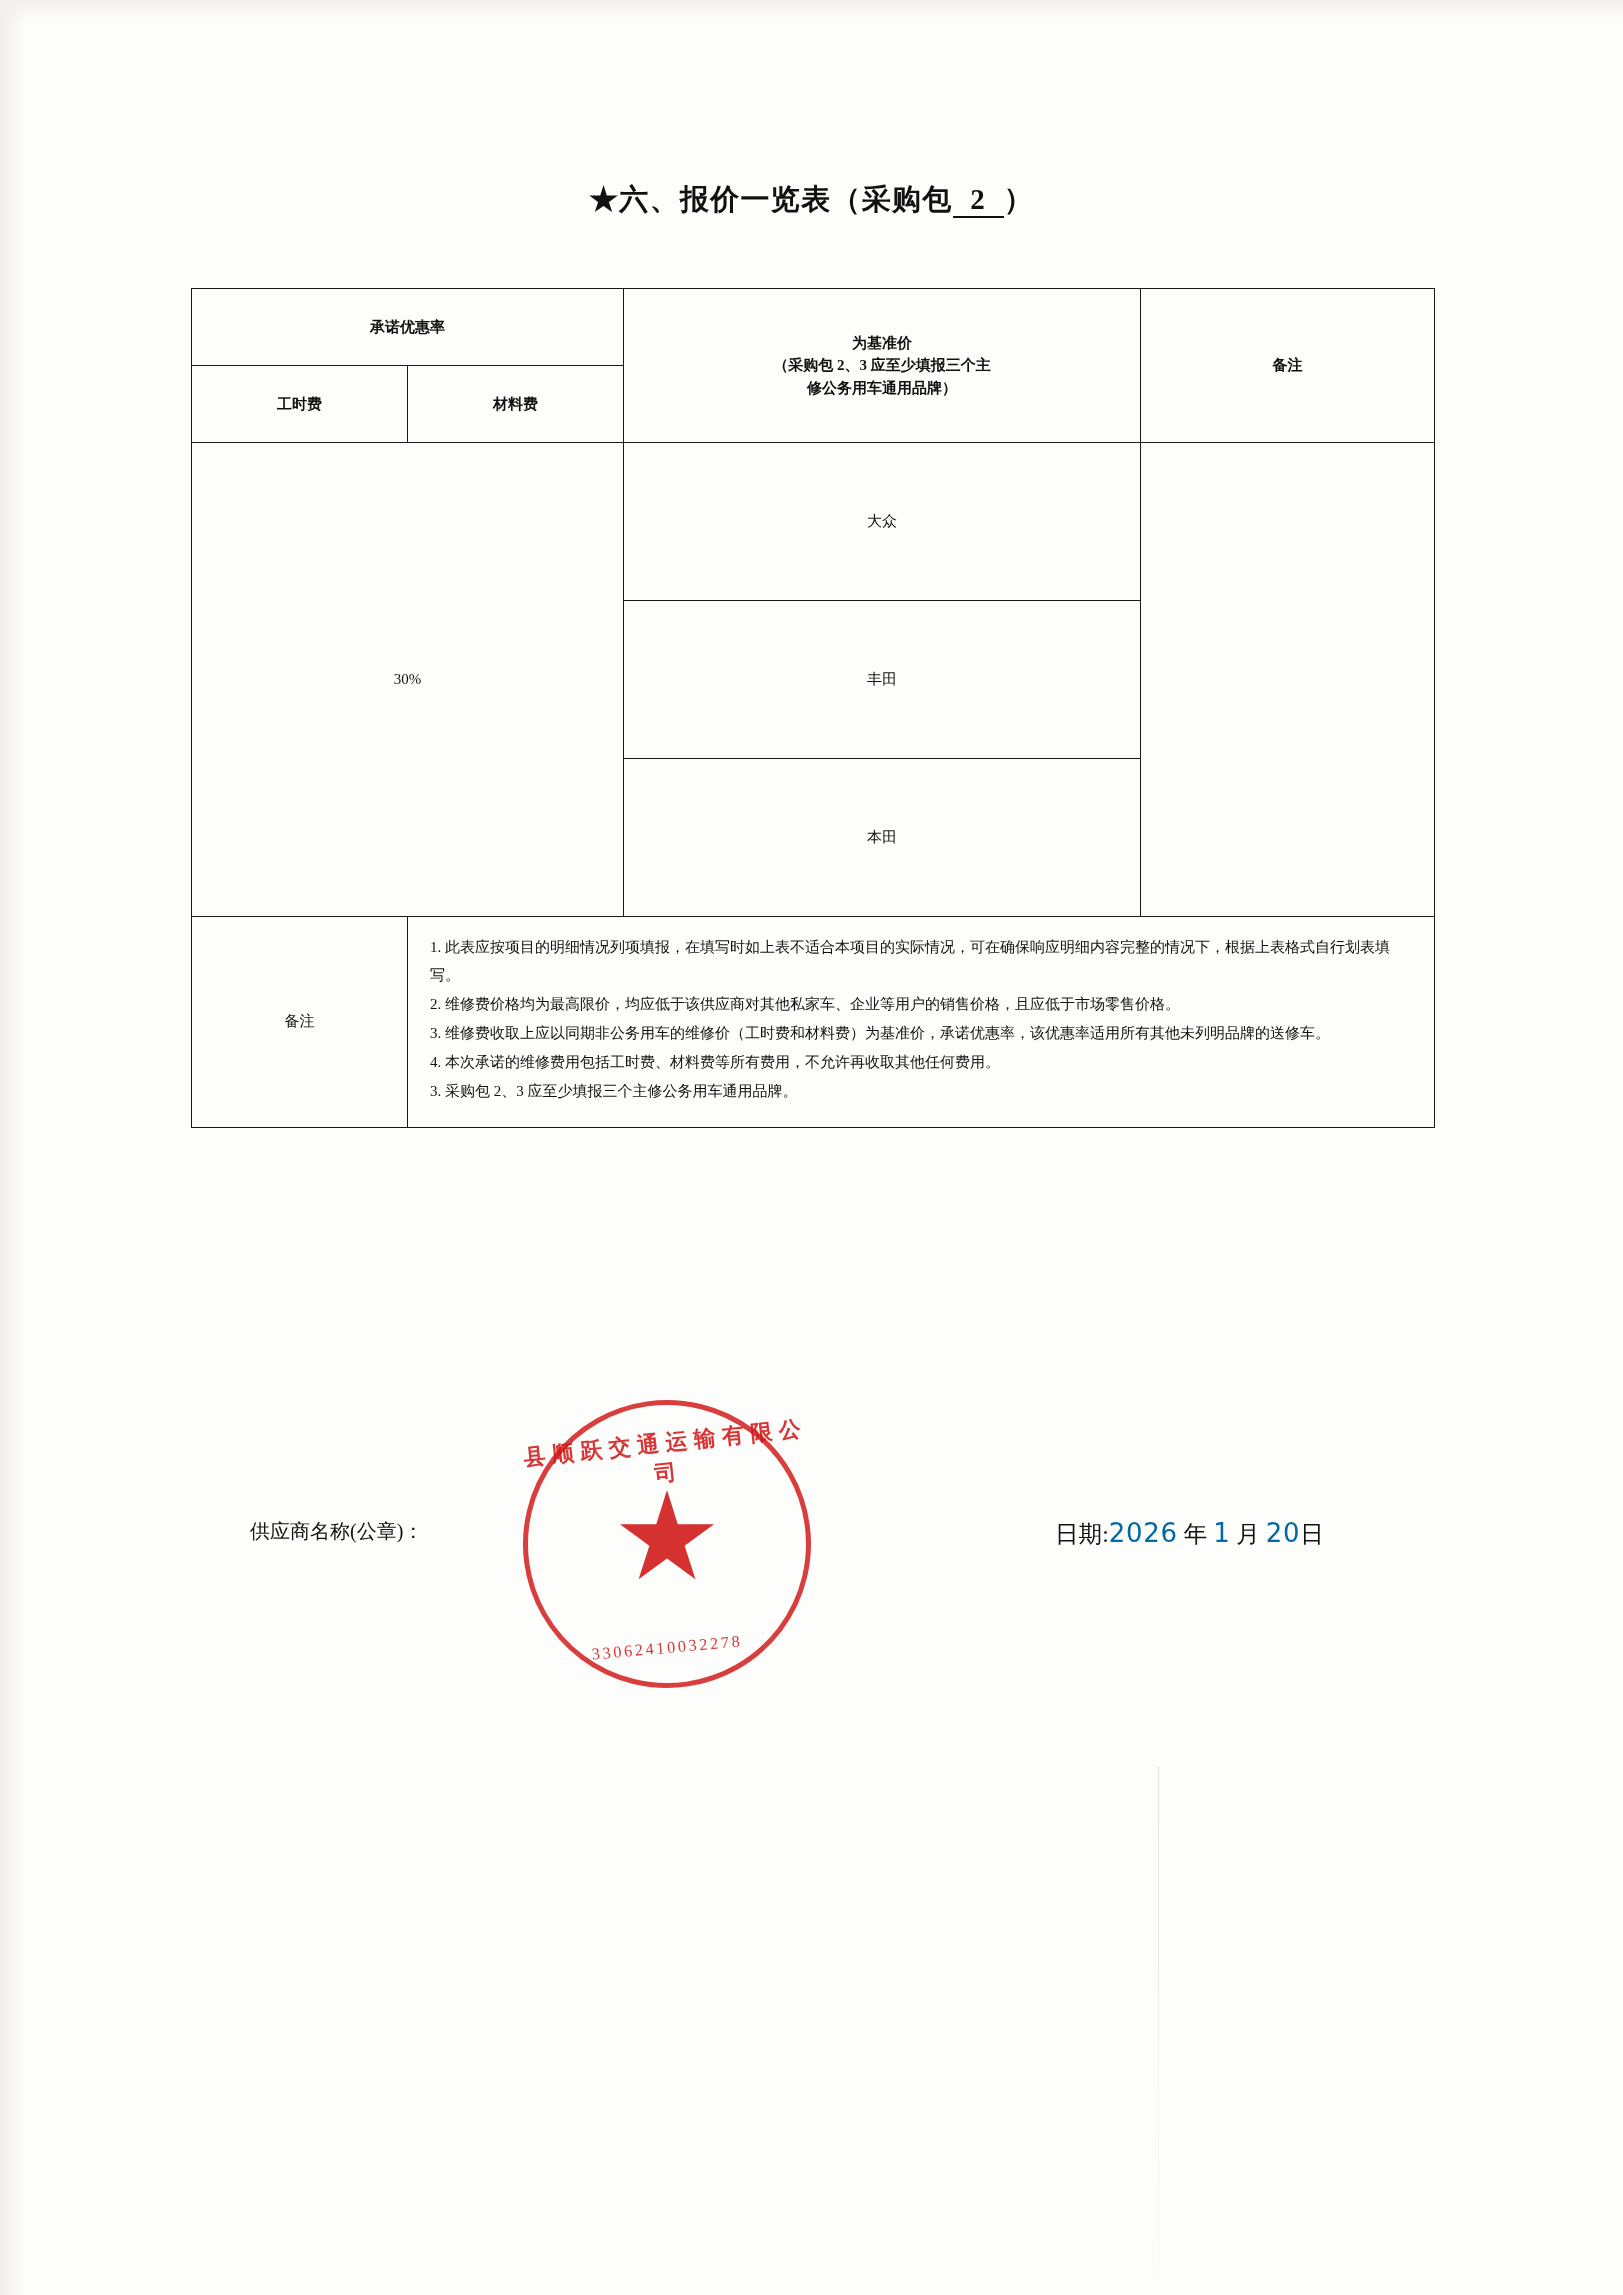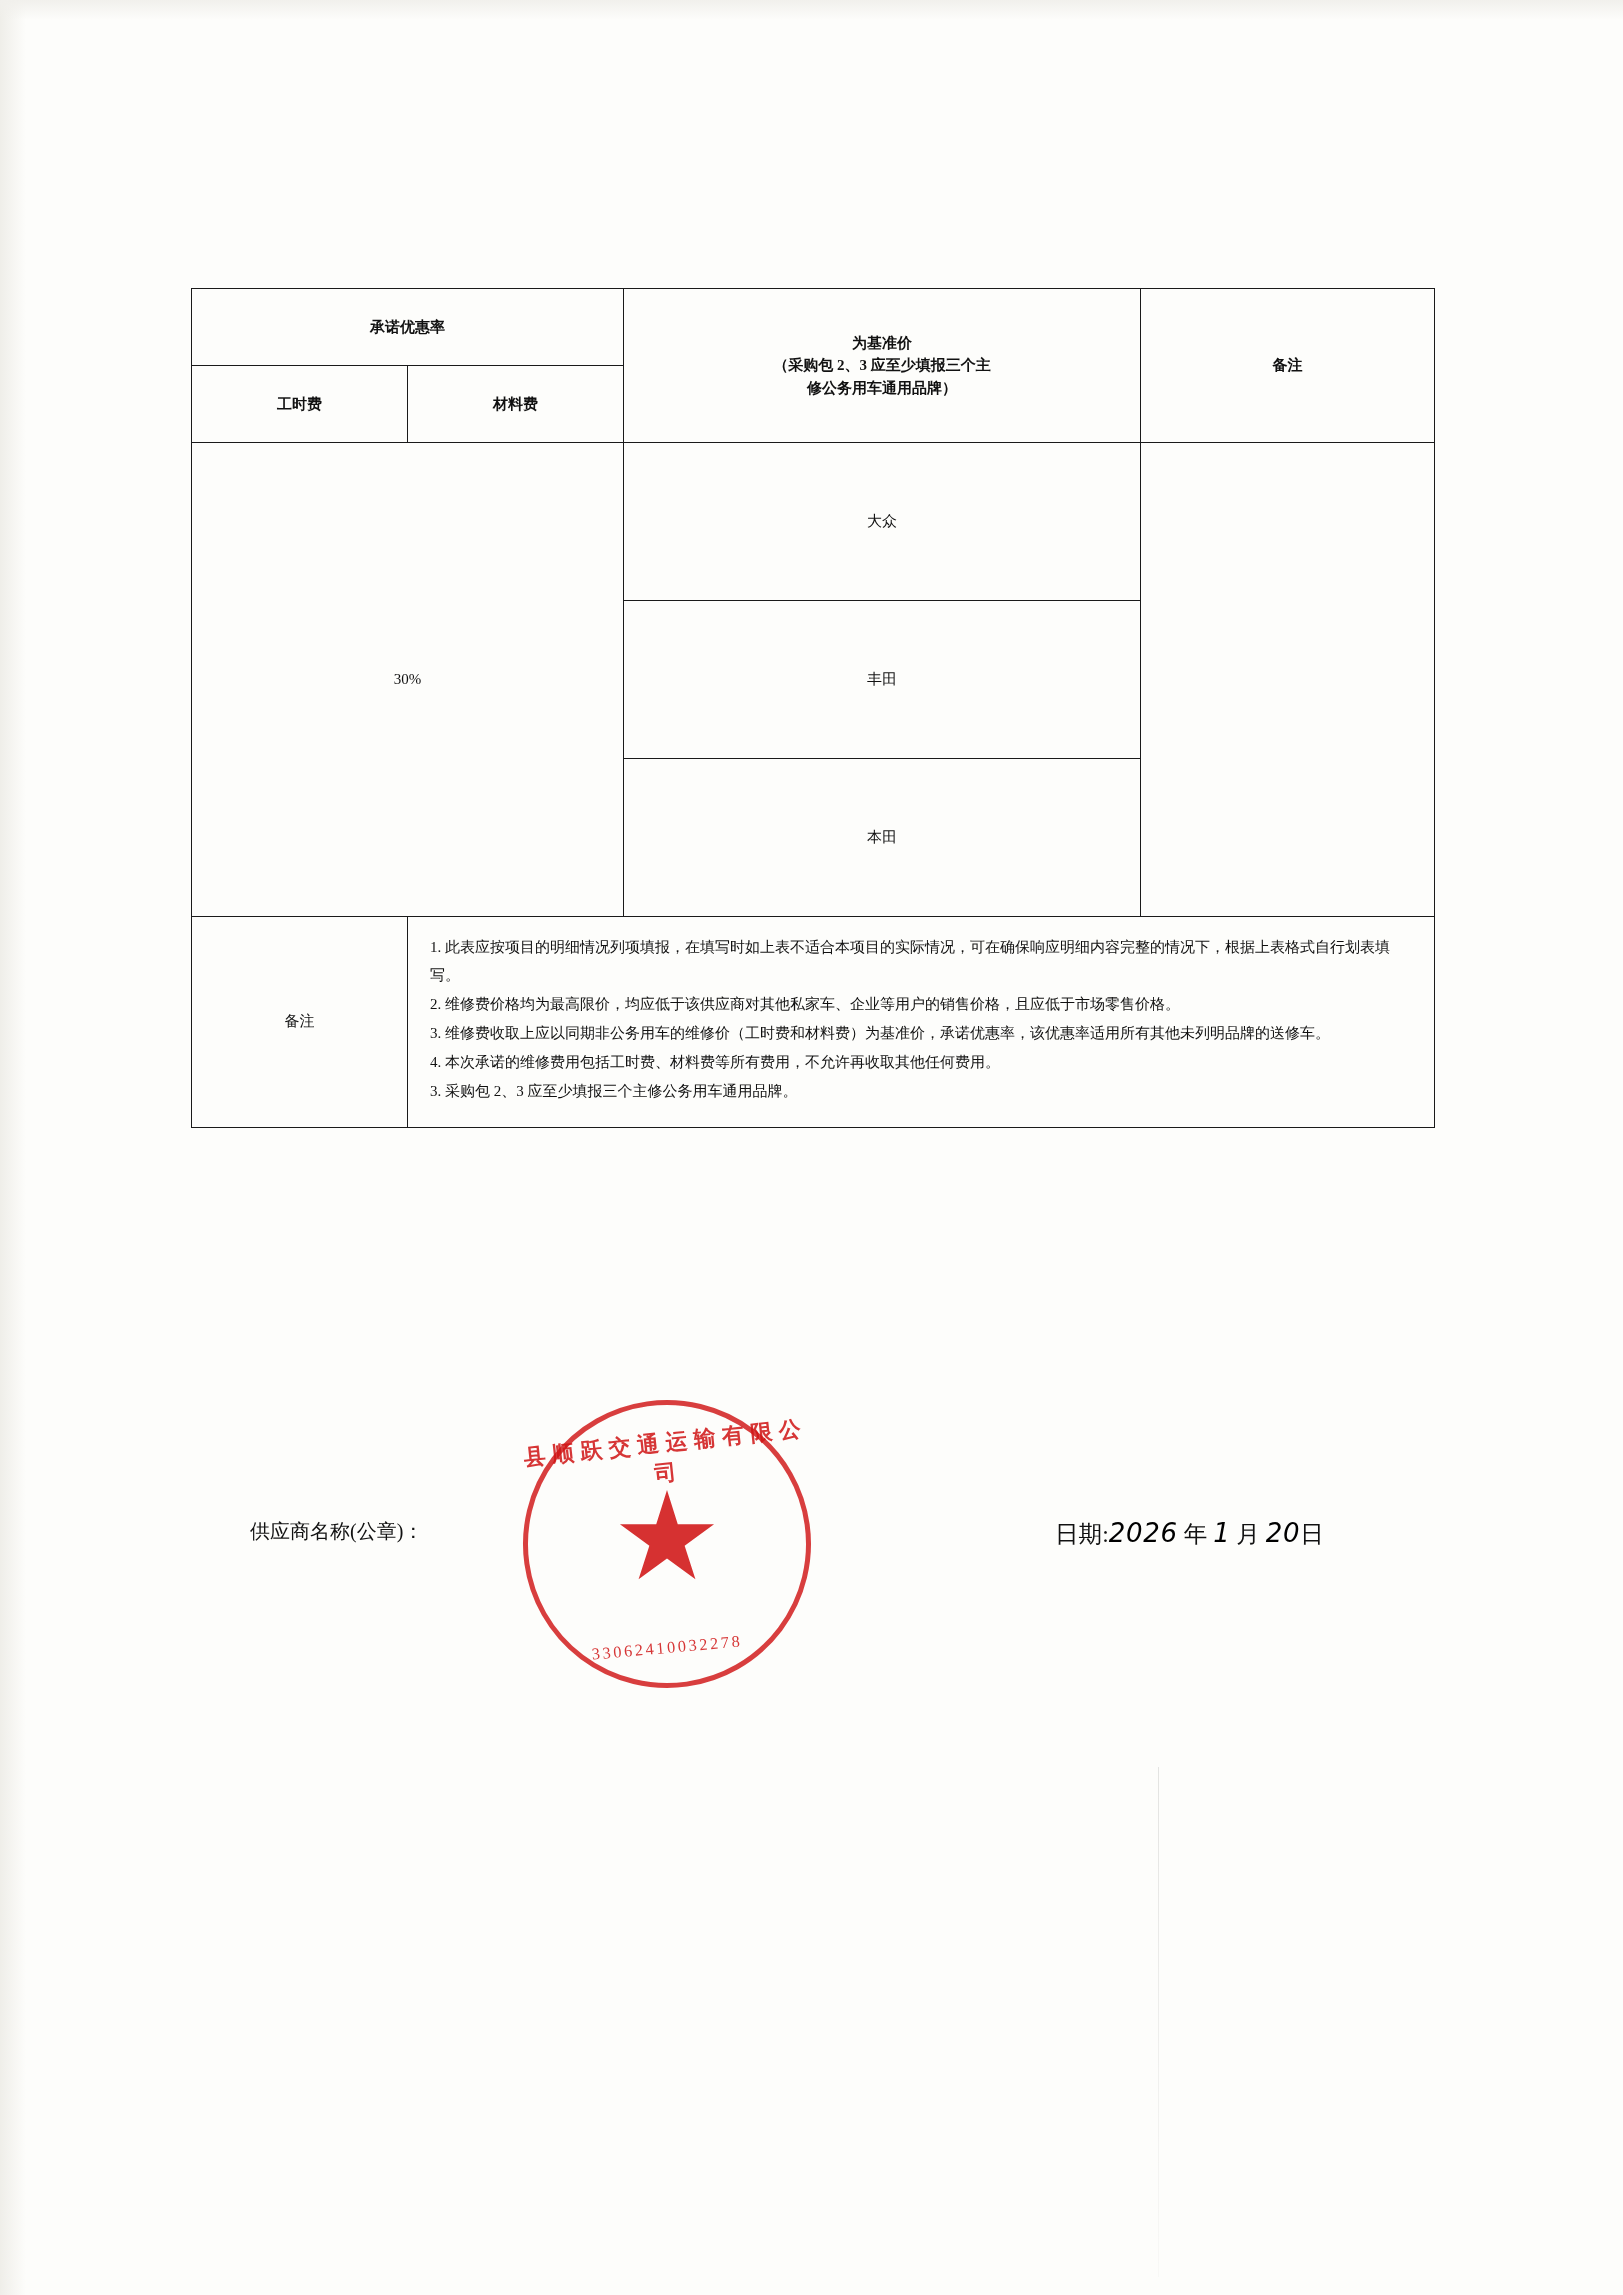--- a/index.html
+++ b/index.html
@@ -114,23 +114,22 @@
   }
   .date-line {
     position: absolute;
     left: 864px;
     top: 19.6px;
     font-size: 23.6px;
     white-space: nowrap;
   }
   .hand {
     font-family: "DejaVu Sans", sans-serif;
-    color: #000000;
+    color: #0369a1;
     font-size: 26px;
-    font-style: italic;
     letter-spacing: 0.7px;
     vertical-align: baseline;
   }
 
   
   .seal {
     position: absolute;
     left: 523px;
     top: 1400px;
     width: 288px;
@@ -178,20 +177,23 @@
 </style>
 </head>
 <body>
 
 <div class="page">
 
   <div class="scan-edge-left"></div>
   <div class="scan-edge-top"></div>
   <div class="scan-fold"></div>
 
+  <div class="title">
+    <span>★六、报价一览表（采购包</span><span class="pkg-blank">2</span><span>）</span>
+  </div>
 
   <table class="quote">
     <colgroup>
       <col style="width:216px">
       <col style="width:216px">
       <col style="width:517px">
       <col style="width:294px">
     </colgroup>
     <tbody>
       <tr>

